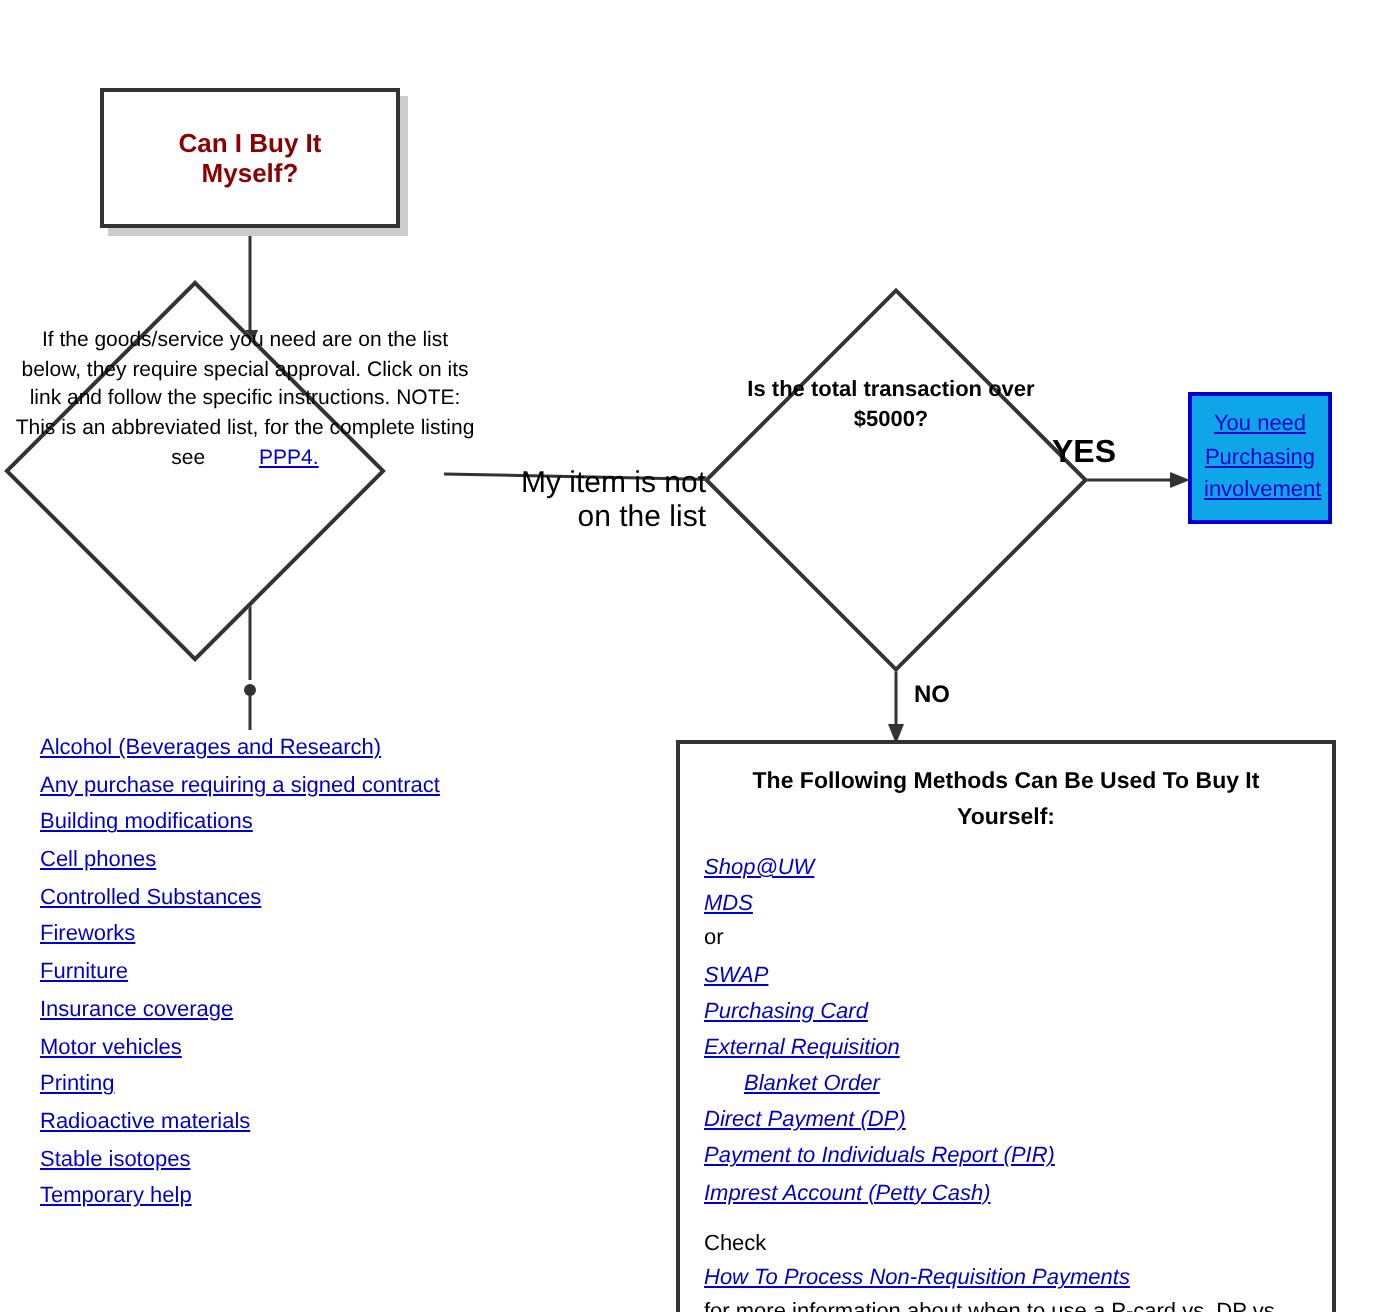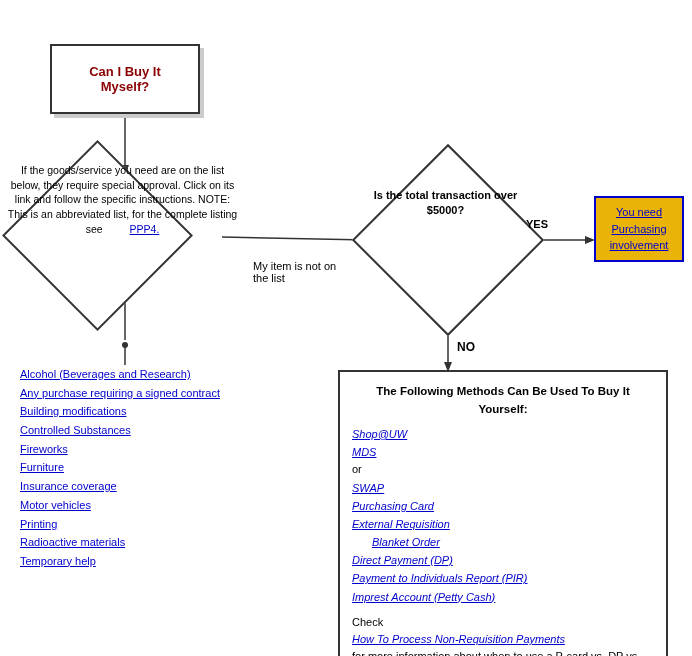--- a/index.html
+++ b/index.html
@@ -117,56 +117,55 @@
       margin-top: 8px;
       font-size: 11px;
       line-height: 1.5;
     }
 
     
     .yes-label {
       position: absolute;
       top: 218px;
       left: 526px;
-      font-size: 11px;
+      font-size: 16px;
       font-weight: bold;
       text-align: right;
     }
     .no-label {
       position: absolute;
       top: 340px;
       left: 457px;
       font-size: 12px;
       font-weight: bold;
     }
     .my-item-label {
       position: absolute;
       top: 233px;
       left: 253px;
-      font-size: 11px;
-      text-align: left;
+      font-size: 15px;
+      text-align: right;
       width: 100px;
-      margin-top: 27px;
     }
     .ppp4-link {
       color: #00c;
       text-decoration: underline;
       margin-left: 24px;
     }
 
     
     .purchasing-box {
       position: absolute;
       top: 196px;
       left: 594px;
-      width: 90px;
+      width: 72px;
       border: 2px solid #00c;
       padding: 6px;
       text-align: center;
-      background: #eab308;
+      background: #0ea5e9;
     }
     .purchasing-box a {
       color: #00c;
       font-size: 11px;
       line-height: 1.5;
     }
   </style>
 </head>
 <body>
 
@@ -223,27 +222,29 @@
   <div class="no-label">NO</div>
 
   <div class="purchasing-box">
     <a href="#">You need Purchasing involvement</a>
   </div>
 
   <div class="left-list">
     <a href="#">Alcohol  (Beverages and Research)</a>
     <a href="#">Any purchase requiring a signed contract</a>
     <a href="#">Building modifications</a>
+    <a href="#">Cell phones</a>
     <a href="#">Controlled Substances</a>
     <a href="#">Fireworks</a>
     <a href="#">Furniture</a>
     <a href="#">Insurance coverage</a>
     <a href="#">Motor vehicles</a>
     <a href="#">Printing</a>
     <a href="#">Radioactive materials</a>
+    <a href="#">Stable isotopes</a>
     <a href="#">Temporary help</a>
   </div>
 
   <div class="methods-box">
     <div class="box-title">The Following Methods Can Be Used To Buy It Yourself:</div>
     <a href="#">Shop@UW</a>
     <span>
       <a href="#">MDS</a>  or  <a href="#">SWAP</a>
     </span>
     <a href="#">Purchasing Card</a>

